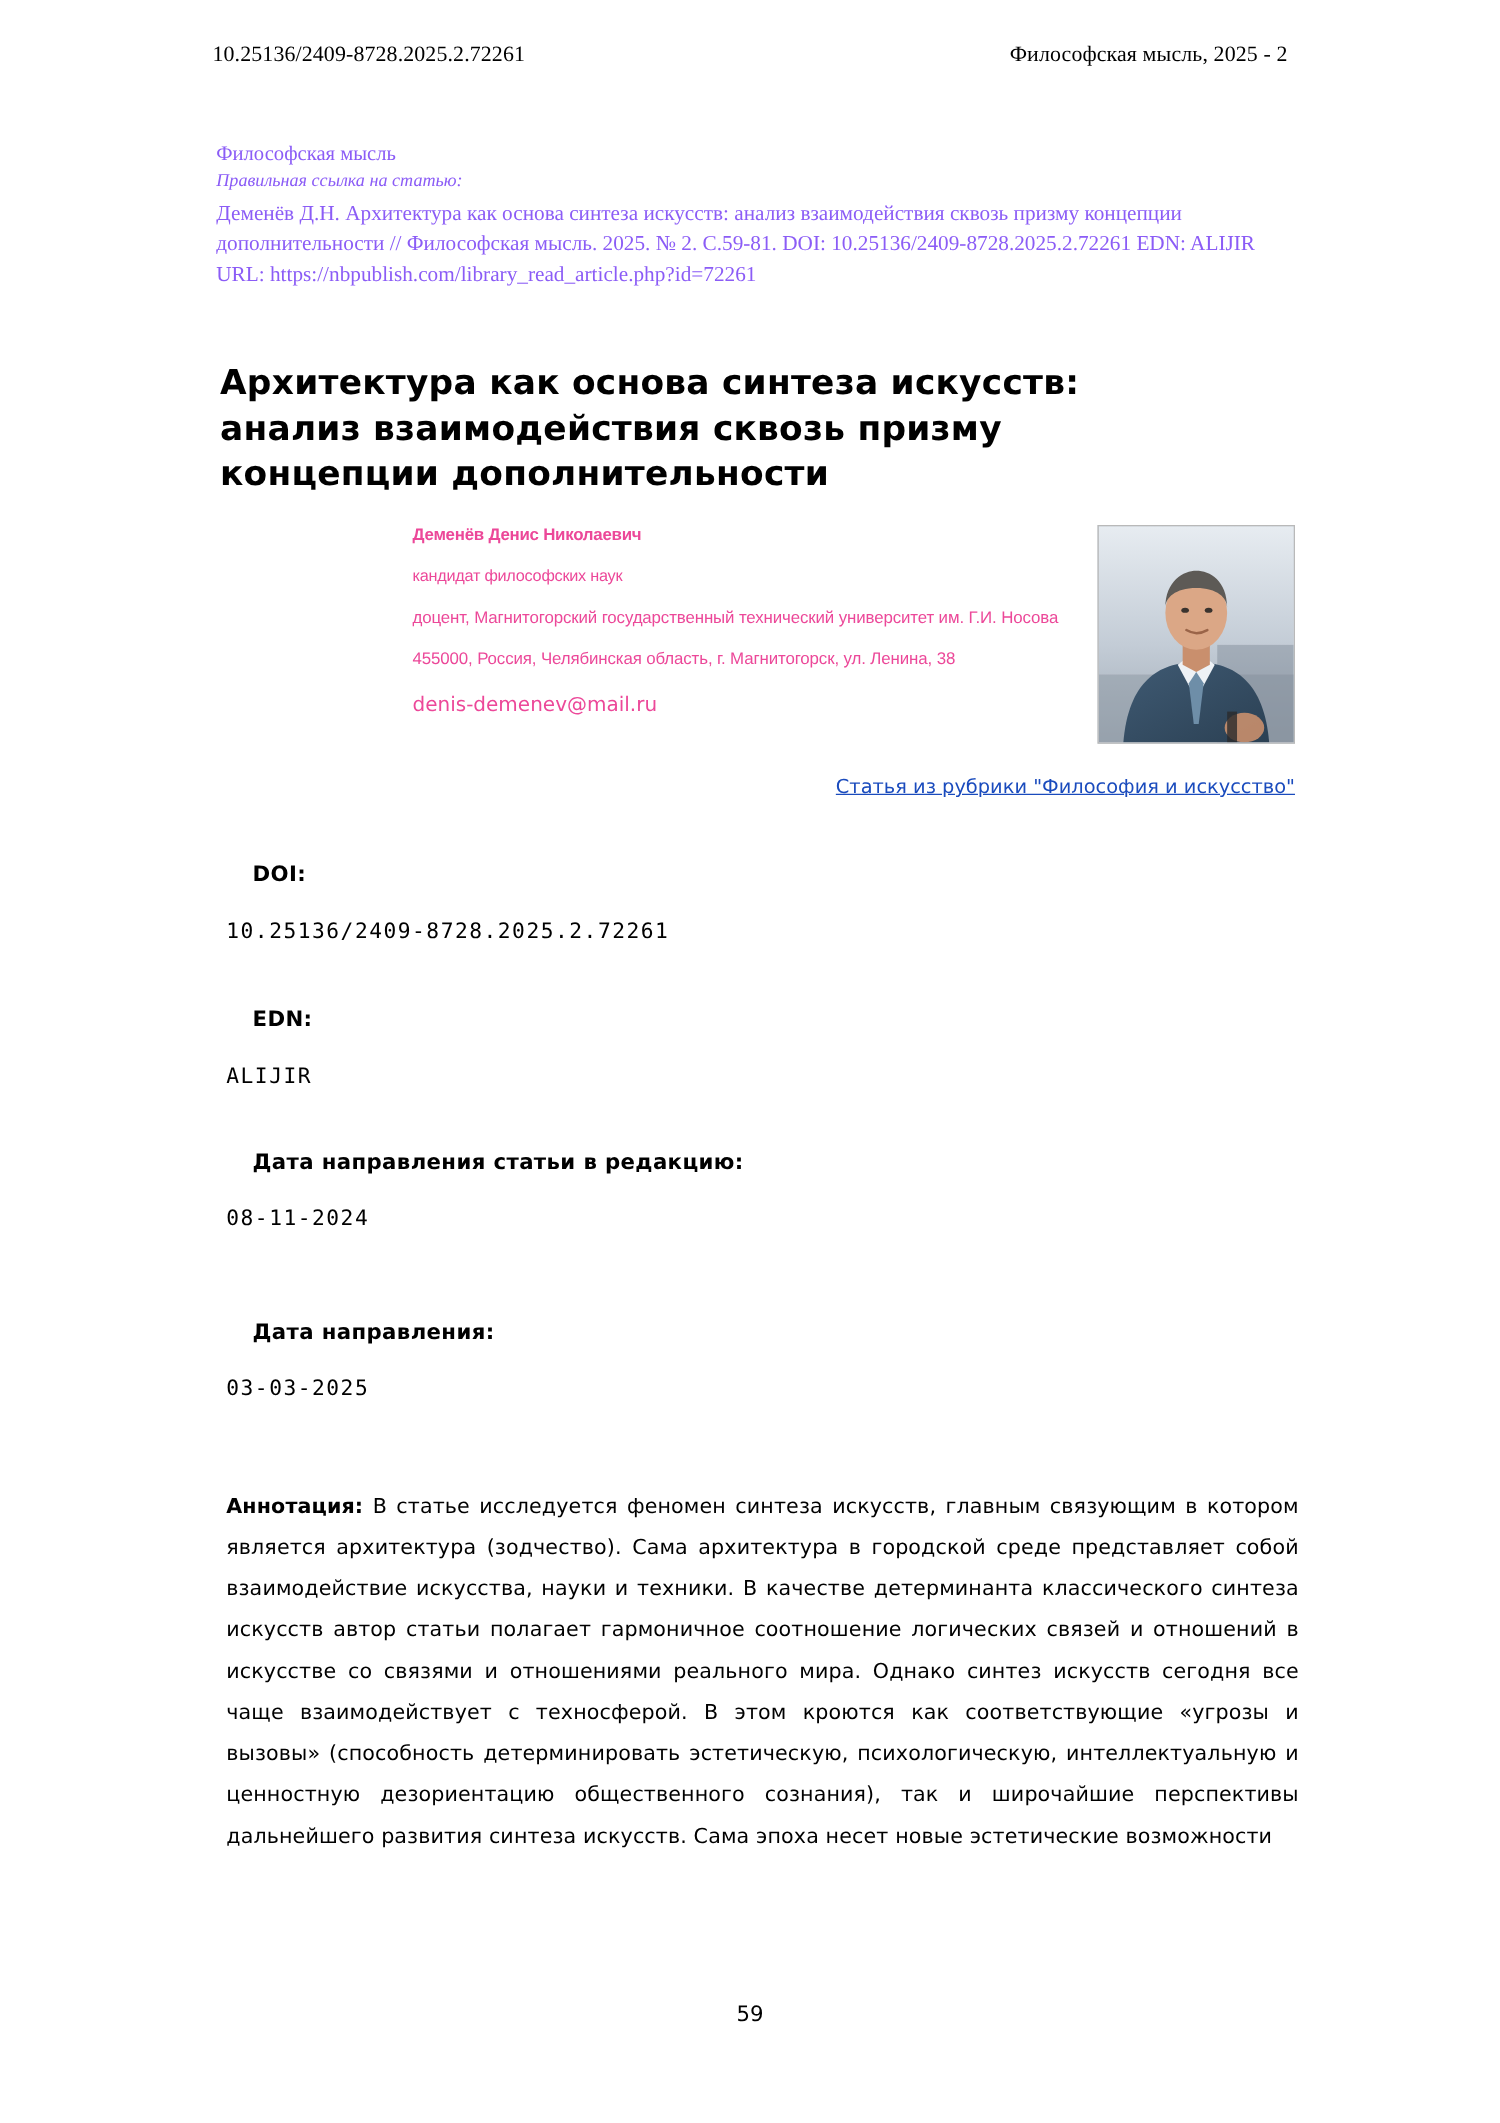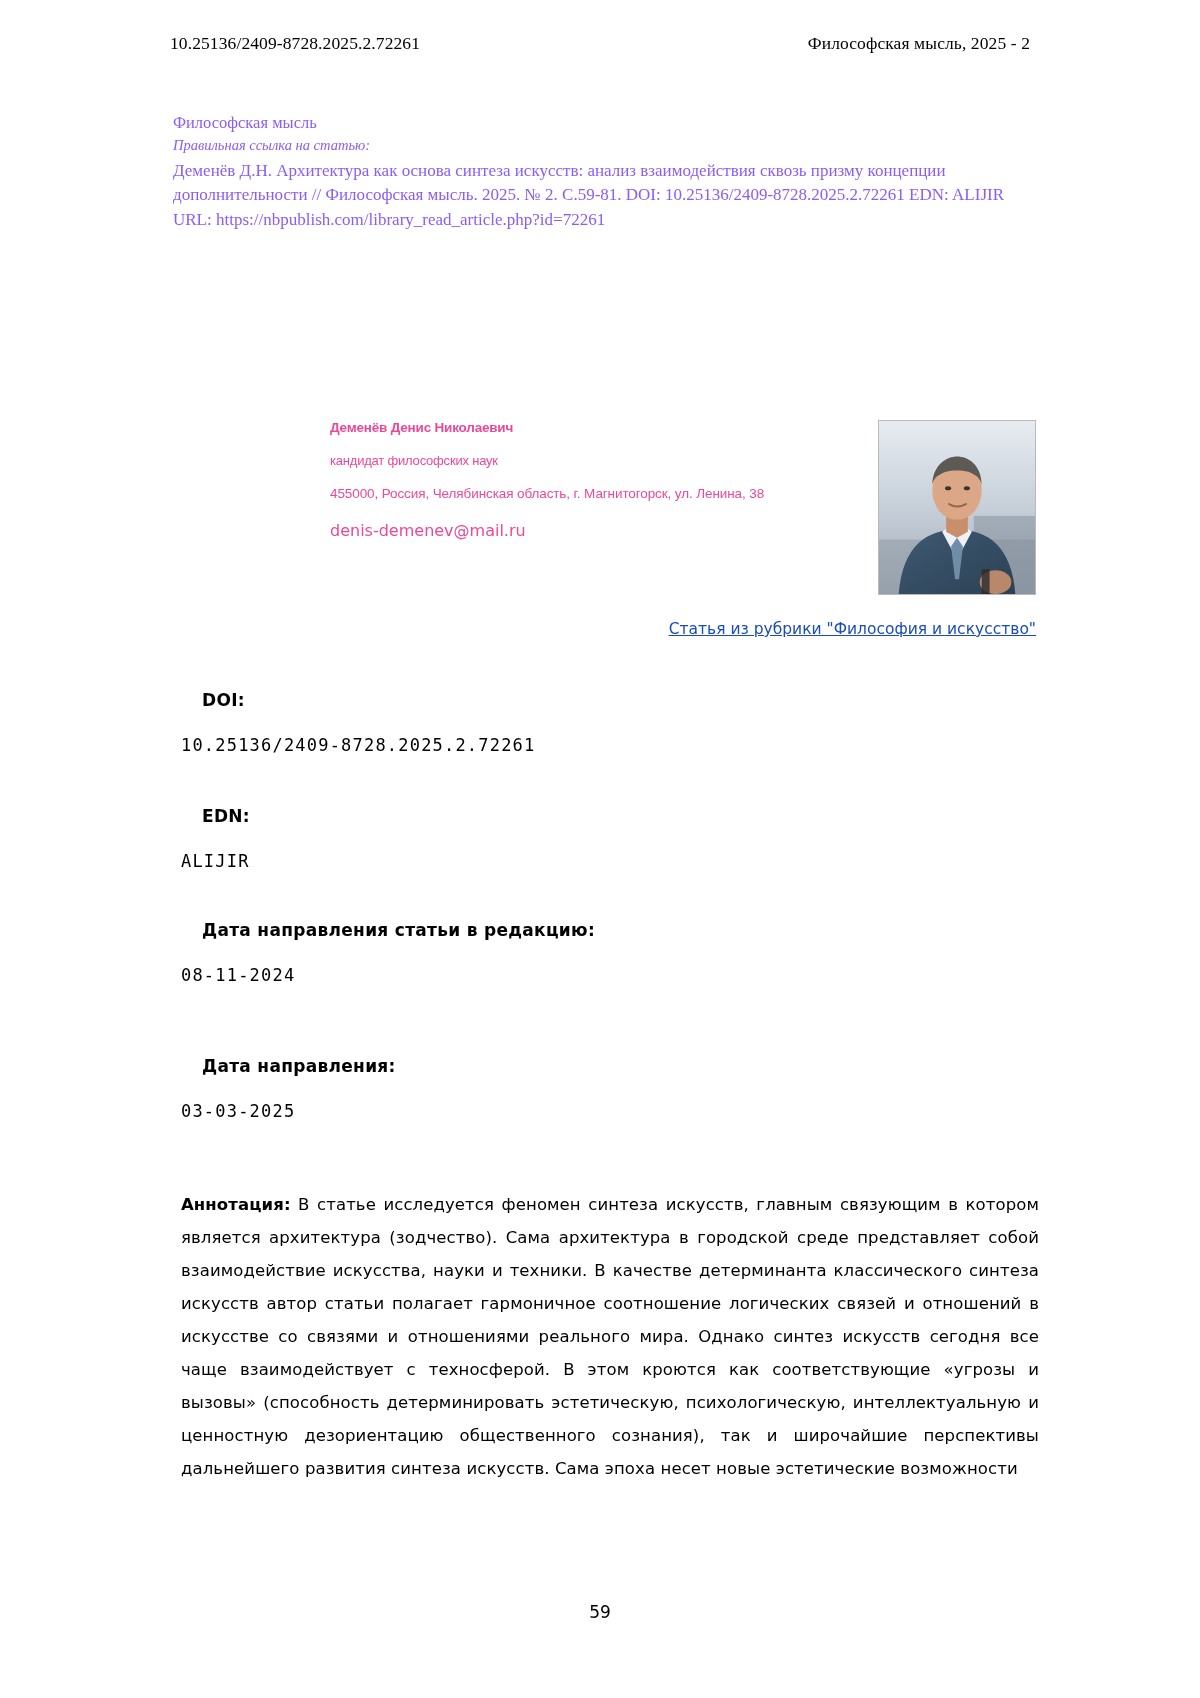--- a/index.html
+++ b/index.html
@@ -218,25 +218,27 @@
     <div class="left">10.25136/2409-8728.2025.2.72261</div>
     <div class="right">Философская мысль, 2025 - 2</div>
   </div>
 
   <div class="citation">
     <div class="journal">Философская мысль</div>
     <div class="howto">Правильная ссылка на статью:</div>
     <div class="refline">Деменёв Д.Н. Архитектура как основа синтеза искусств: анализ взаимодействия сквозь призму концепции дополнительности // Философская мысль. 2025. № 2. C.59-81. DOI: 10.25136/2409-8728.2025.2.72261 EDN: ALIJIR URL: https://nbpublish.com/library_read_article.php?id=72261</div>
   </div>
 
+  <h1 class="title">Архитектура как основа синтеза искусств: анализ взаимодействия сквозь призму концепции дополнительности</h1>
 
   <div class="author-block">
     <div class="author-text">
       <div class="author-name">Деменёв Денис Николаевич</div>
       <div class="author-degree">кандидат философских наук</div>
+      <div class="author-affil">доцент, Магнитогорский государственный технический университет им. Г.И. Носова</div>
       <div class="author-address">455000, Россия, Челябинская область, г. Магнитогорск, ул. Ленина, 38</div>
       <div class="author-email">denis-demenev@mail.ru</div>
     </div>
 
     <div class="author-photo">
       <svg viewBox="0 0 158 175" preserveAspectRatio="xMidYMid slice" aria-hidden="true">
         <defs>
           <linearGradient id="bgg" x1="0" y1="0" x2="0" y2="1">
             <stop offset="0%" stop-color="#e7ecf1"></stop>
             <stop offset="55%" stop-color="#c3ccd6"></stop>

